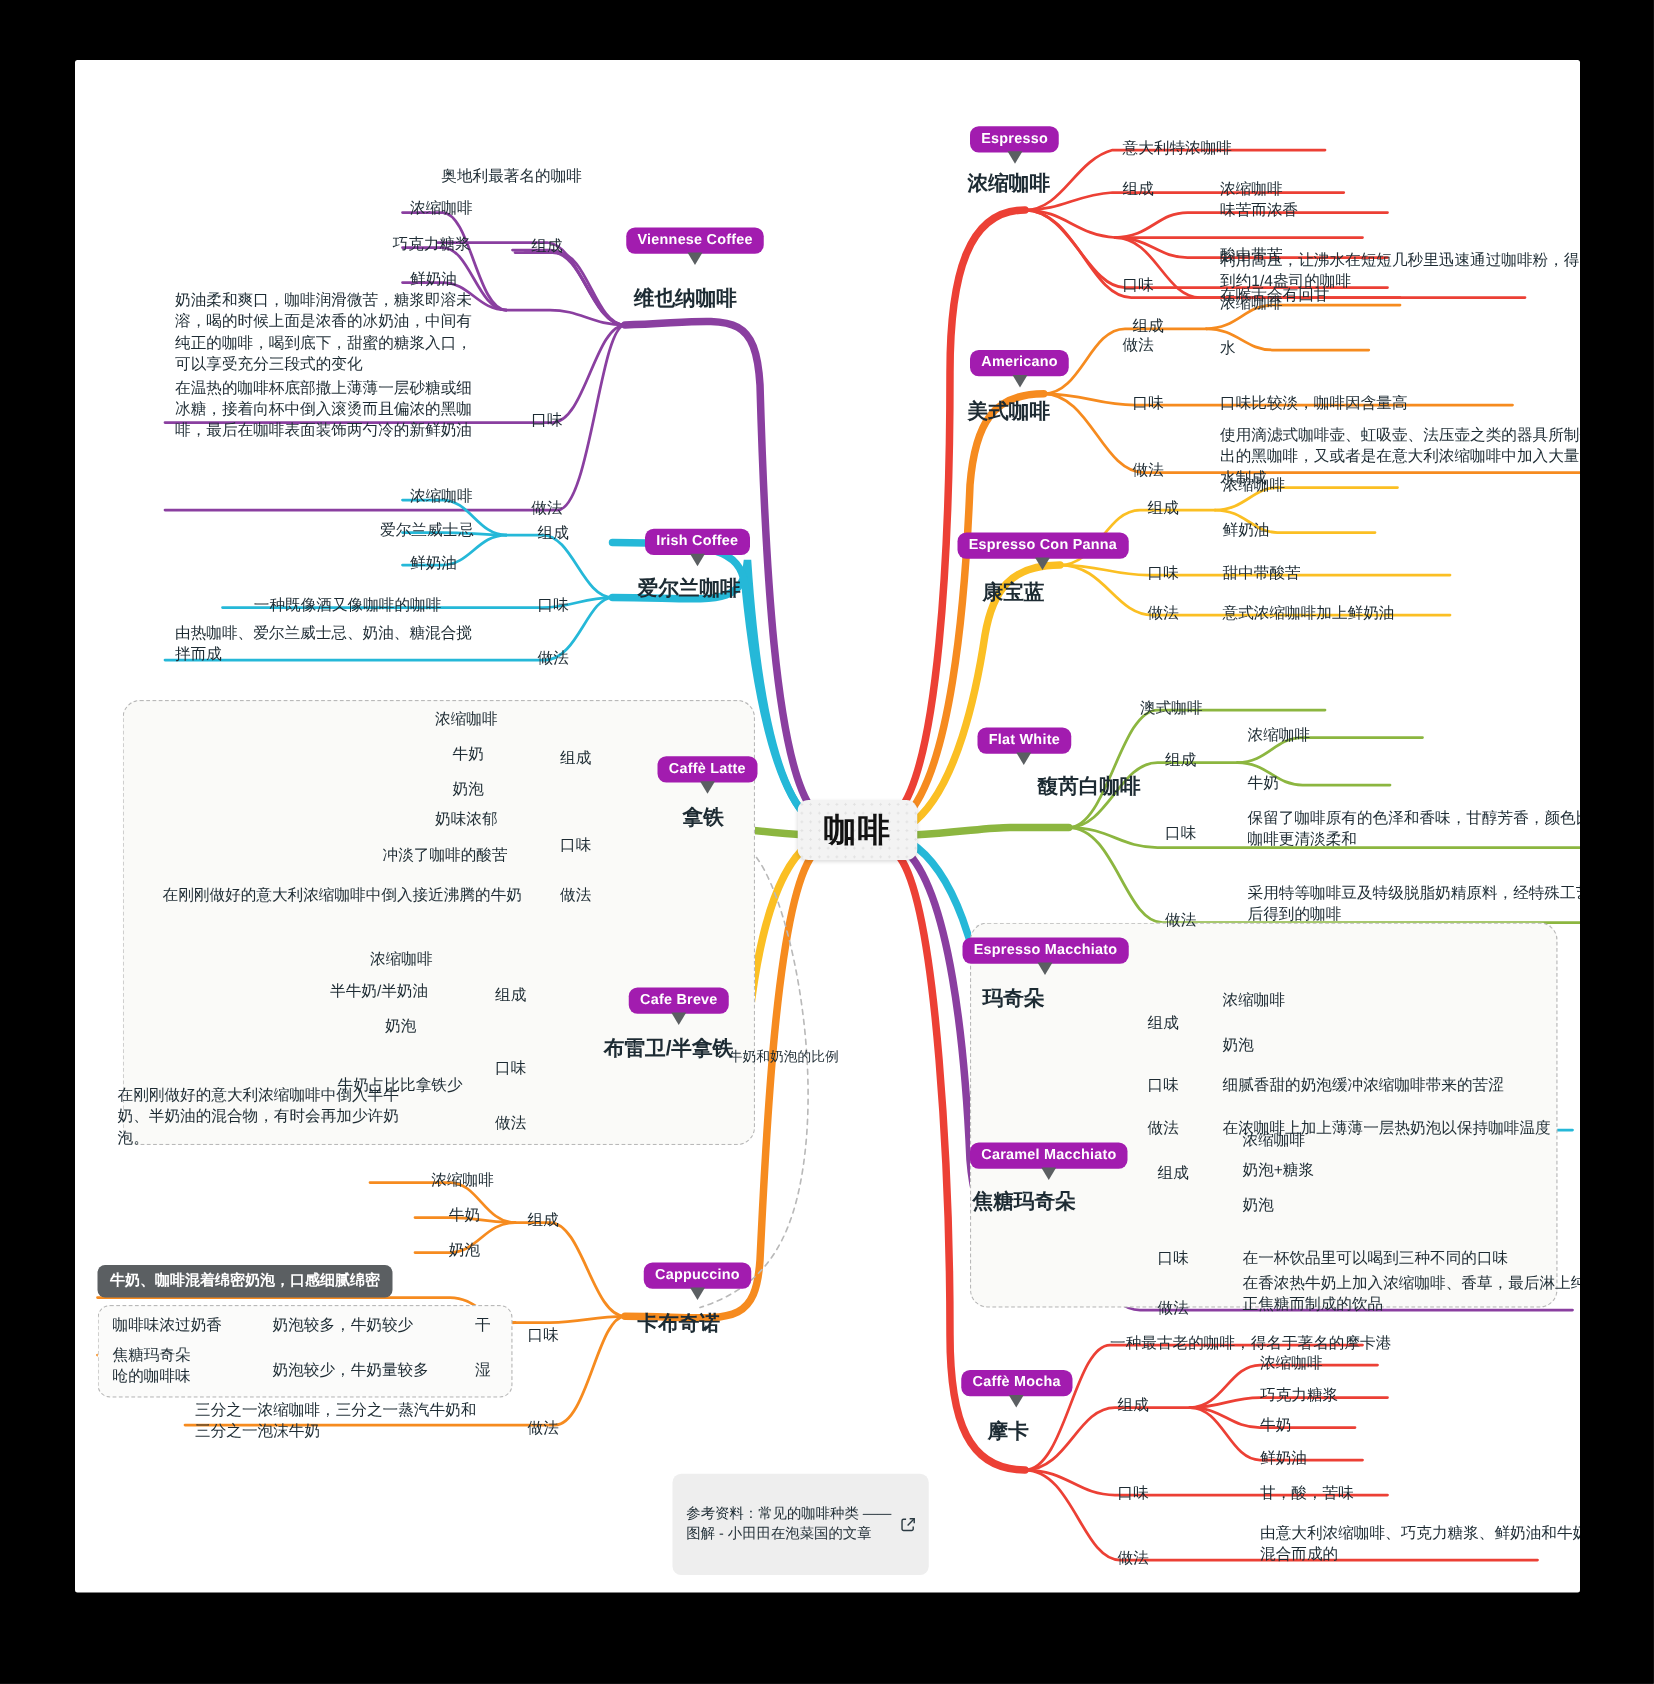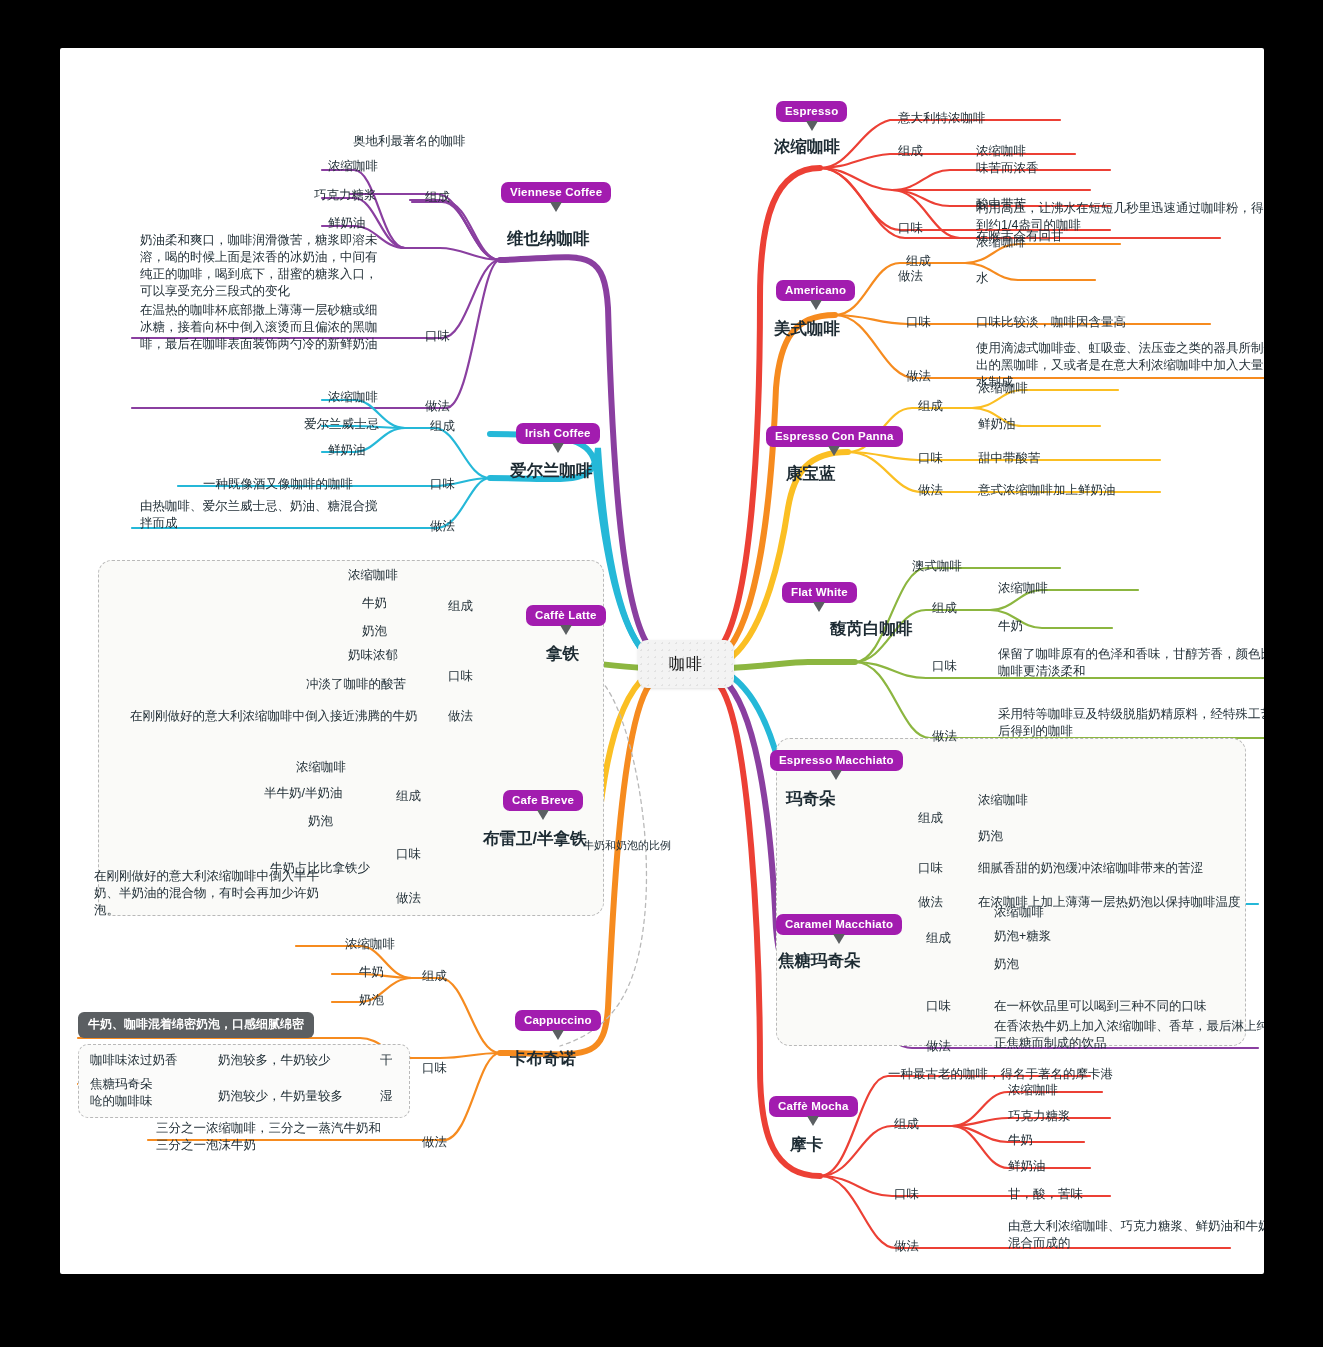--- a/index.html
+++ b/index.html
@@ -17,21 +17,21 @@
   .topic{position:absolute;font-size:16.5px;font-weight:bold;color:#1d2b33;white-space:nowrap;}
   .lbl{position:absolute;font-size:12.5px;color:#1d2b33;white-space:nowrap;line-height:17px;}
   .lbl.w{white-space:normal;}
   .root{
     position:absolute;background:#f3f3f3;border-radius:9px;
     box-shadow:0 1px 3px rgba(0,0,0,.13);
     display:flex;align-items:center;justify-content:center;
     background-image:radial-gradient(#e2e2e2 1px, transparent 1px);
     background-size:7px 7px;
   }
-  .root span{font-size:16px;font-weight:normal;color:#111;letter-spacing:1px;}
+  .root span{font-size:26px;font-weight:bold;color:#111;letter-spacing:1px;}
   .dashbox{position:absolute;border:1.6px dashed #b9b9b9;border-radius:14px;background:#fafaf8;}
   .smallnote{position:absolute;font-size:11px;color:#1d2b33;white-space:nowrap;}
   .capbadge{
     position:absolute;background:#5b5f62;color:#fff;border-radius:6px;
     font-size:12px;font-weight:bold;padding:4px 10px 5px 10px;white-space:nowrap;
   }
   .ref{
     position:absolute;background:#eeeeee;border-radius:7px;padding:8px 30px 9px 11px;
     font-size:11.5px;color:#1d2b33;line-height:16px;white-space:pre-line;
   }
@@ -327,14 +327,23 @@
   <div class="lbl" style="left:158px;top:1004px;">奶泡较多，牛奶较少</div>
   <div class="lbl" style="left:320px;top:1004px;">干</div>
   <div class="lbl w" style="left:30px;top:1028px;width:110px;white-space:pre-line;">焦糖玛奇朵
 呛的咖啡味</div>
   <div class="lbl" style="left:158px;top:1040px;">奶泡较少，牛奶量较多</div>
   <div class="lbl" style="left:320px;top:1040px;">湿</div>
 
   <div class="lbl" style="left:362px;top:1086px;">做法</div>
   <div class="lbl w" style="left:96px;top:1072px;width:228px;">三分之一浓缩咖啡，三分之一蒸汽牛奶和三分之一泡沫牛奶</div>
 
+  <div class="ref" style="left:478px;top:1131px;">
+    <span>参考资料：常见的咖啡种类 ——
+图解 - 小田田在泡菜国的文章</span>
+    <svg class="ext" viewBox="0 0 16 16" fill="none" stroke="#2b3a42" stroke-width="1.4">
+      <path d="M6 3H3.5A1.5 1.5 0 0 0 2 4.5v8A1.5 1.5 0 0 0 3.5 14h8a1.5 1.5 0 0 0 1.5-1.5V10"></path>
+      <path d="M9.5 2.5H14V7"></path>
+        <path d="M14 2.5L7.5 9"></path>
+    </svg>
+  </div>
 
 </div>
 
 </body></html>

